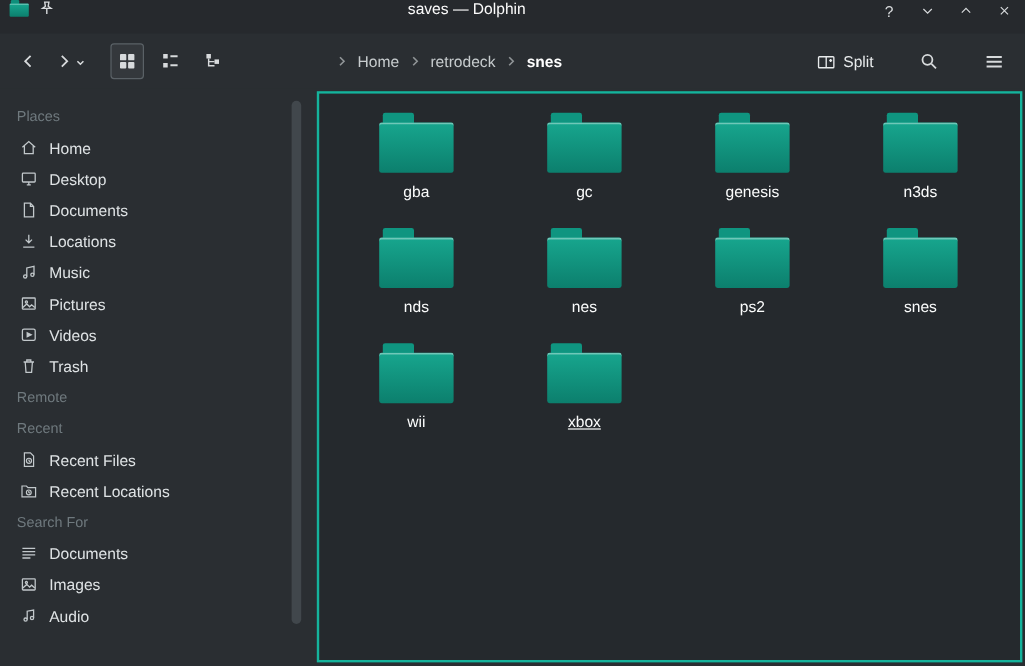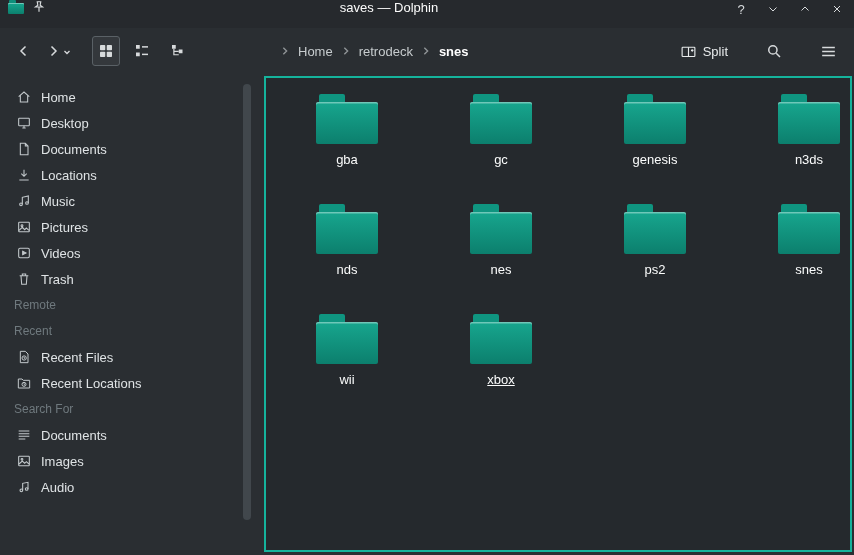--- a/index.html
+++ b/index.html
@@ -59,21 +59,20 @@
   .sb-thumb { position:absolute; top:10px; left:3px; width:8px; height:436px; background:#41474c; border-radius:4px; }
 
   .view {
     flex:1; margin:2px 2px 3px 10px;
     border:2px solid #15b39c; background:#25292d;
     overflow:hidden; position:relative;
   }
   .grid {
     display:grid; grid-template-columns:repeat(4,140px);
     padding:14px 0 0 11px;
-    gap:14px;
   }
   .cell {
     width:140px; height:96px; display:flex; flex-direction:column;
     align-items:center; cursor:pointer;
   }
   .folder { position:relative; width:62px; height:50px; margin-top:2px; }
   .folder .tab { position:absolute; top:0; left:3px; width:26px; height:10px; background:#0f9580; border-radius:2px 2px 0 0; }
   .folder .body { position:absolute; top:8px; left:0; right:0; bottom:0; background:linear-gradient(180deg,#17a68e 0%,#0c7f6d 100%); border-radius:2px; box-shadow:inset 0 1.5px 0 rgba(255,255,255,.38); }
   .cell .flabel { margin-top:8px; color:#fbfcfc; font-size:13px; }
   .cell.selected .flabel { text-decoration:underline; }
@@ -188,20 +187,21 @@
       <svg width="19" height="19" viewBox="0 0 24 24" fill="none" stroke="currentColor" stroke-width="2">
         <path d="M4 7 H20 M4 12 H20 M4 17 H20"></path>
       </svg>
     </div>
   </div>
 </div>
 
 <div class="content">
 
   <div class="sidebar">
+    <div class="section-title">Places</div>
 
     <div class="place-item">
       <span class="picon">
           <svg width="16" height="16" viewBox="0 0 24 24" fill="none" stroke="currentColor" stroke-width="1.6">
             <path d="M4 11.5 L12 4.5 L20 11.5 M6.5 9.8 V19.5 H17.5 V9.8"></path>
           </svg>
         </span>
       <span>Home</span>
     </div>
     <div class="place-item">

